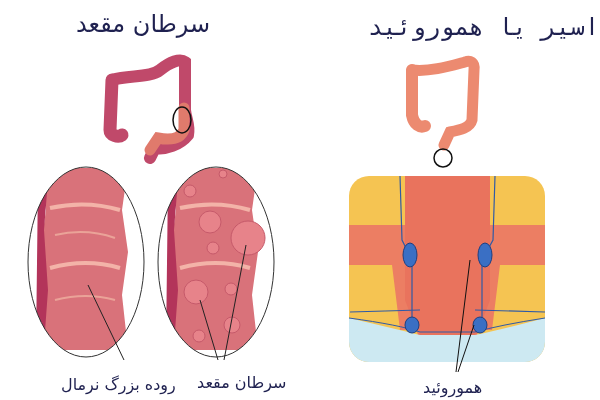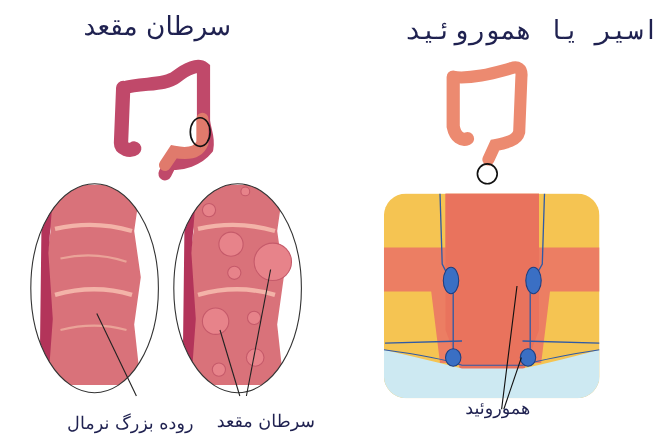--- a/index.html
+++ b/index.html
@@ -96,13 +96,13 @@
         <ellipse cx="480" cy="325" rx="7" ry="8"></ellipse>
       </g>
     </g>
     <line x1="470" y1="260" x2="456" y2="372" stroke="#111" stroke-width="1"></line>
     <line x1="474" y1="325" x2="458" y2="372" stroke="#111" stroke-width="1"></line>
   </g>
 </svg>
 
 <div class="label" style="left:61px;top:375px;">روده بزرگ نرمال</div>
 <div class="label" style="left:197px;top:373px;">سرطان مقعد</div>
-<div class="label" style="left:423px;top:361px;text-align:center;">هموروئید</div>
+<div class="label" style="left:423px;top:378px;text-align:center;">هموروئید</div>
 
 </body></html>

